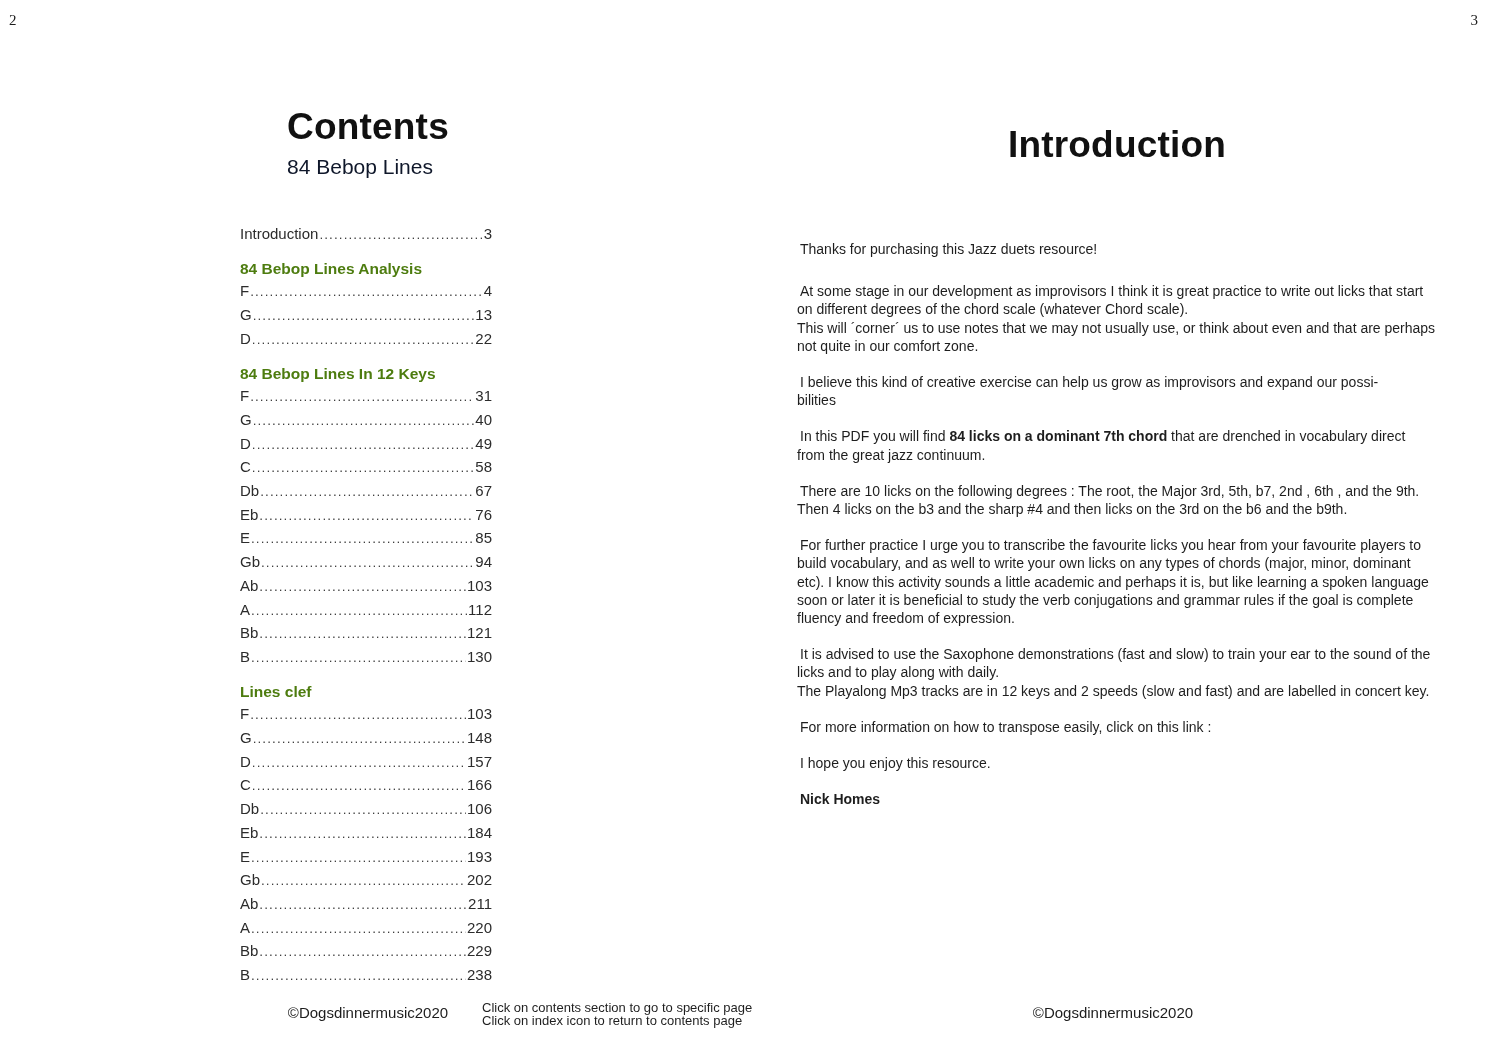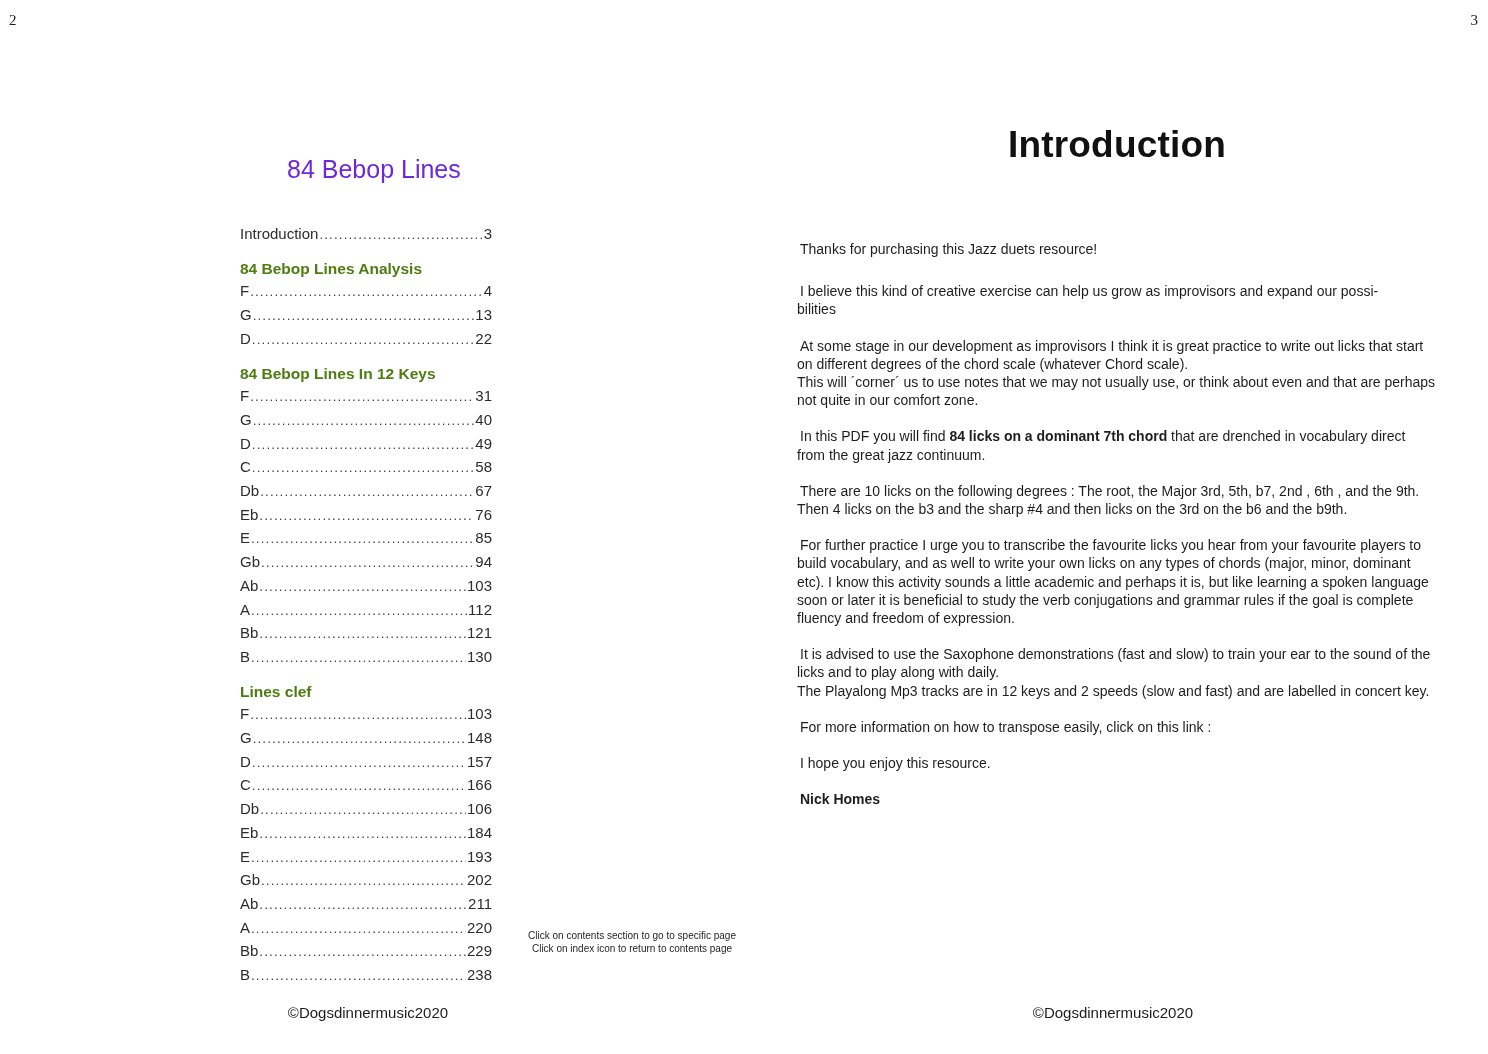--- a/index.html
+++ b/index.html
@@ -32,22 +32,22 @@
     margin: 0;
     font-size: 37px;
     font-weight: 600;
     letter-spacing: 0.2px;
     color: #111;
   }
   .contents-subtitle {
     position: absolute;
     left: 287px;
     top: 155px;
-    font-size: 25px;
-    color: #6d28d9;
+    font-size: 21px;
+    color: #0f172a;
   }
   .toc {
     position: absolute;
     left: 240px;
     top: 223px;
     width: 252px;
   }
   .toc-row {
     display: flex;
     align-items: baseline;
@@ -74,24 +74,23 @@
     font-size: 15.5px;
     font-weight: 700;
     color: #4d7c0f;
     line-height: 22.7px;
     margin-top: 11px;
   }
 
   .hints {
     position: absolute;
     left: 482px;
-    top: 929px;
+    top: 1001px;
     width: 300px;
-    text-align: center;
-    font-size: 10px;
+    font-size: 13px;
     line-height: 13px;
     color: #1f1f1f;
   }
 
   .footer {
     position: absolute;
     top: 1004px;
     width: 256px;
     text-align: center;
     font-size: 15px;
@@ -140,20 +139,21 @@
   .author  { font-weight: 700; margin: 0; }
 </style>
 </head>
 <body>
 
 <div class="spread">
 
   <div class="pagenum left">2</div>
   <div class="pagenum right">3</div>
 
+  <h1 class="contents-title">Contents</h1>
   <div class="contents-subtitle">84 Bebop Lines</div>
 
   <div class="toc" id="toc">
       <div class="toc-row">
         <span class="toc-label">Introduction</span>
         <span class="toc-dots"></span>
         <span class="toc-page">3</span>
       </div>
       <div class="toc-heading">84 Bebop Lines Analysis</div>
       <div class="toc-row">
@@ -300,24 +300,24 @@
     <div>Click on index icon to return to contents page</div>
   </div>
 
   <div class="footer footer-left">©Dogsdinnermusic2020</div>
 
   <h1 class="intro-title">Introduction</h1>
 
   <div class="intro-body">
     <div id="paras">
         <p><span>Thanks for purchasing this Jazz duets resource!</span></p>
+        <p><span>At some stage in our development as improvisors I think it is great practice to write out licks that start on different degrees of the chord scale (whatever Chord scale).
+This will ´corner´ us to use notes that we may not usually use, or think about even and that are perhaps not quite in our comfort zone.</span></p>
         <p><span>I believe this kind of creative exercise can help us grow as improvisors and expand our possi-
 bilities</span></p>
-        <p><span>At some stage in our development as improvisors I think it is great practice to write out licks that start on different degrees of the chord scale (whatever Chord scale).
-This will ´corner´ us to use notes that we may not usually use, or think about even and that are perhaps not quite in our comfort zone.</span></p>
         <p><span>In this PDF you will find </span><b>84 licks on a dominant 7th chord</b><span> that are drenched in vocabulary direct from the great jazz continuum.</span></p>
         <p><span>There are 10 licks on the following degrees : The root,  the Major 3rd,  5th, b7,  2nd , 6th , and the 9th. Then 4 licks on the b3 and the sharp #4 and then licks on the 3rd on the b6 and the b9th.</span></p>
         <p><span>For further practice I urge you to transcribe the favourite licks  you hear from your favourite players to build vocabulary, and as well to write your own licks on any types of chords (major, minor, dominant etc). I know this  activity sounds a little academic and perhaps it is, but like learning a spoken language soon or later it is beneficial to study the verb conjugations and grammar rules if the goal is complete fluency and freedom of expression.</span></p>
         <p><span>It is advised to use the Saxophone demonstrations (fast and slow) to train your ear to the sound of the licks and to play along with daily.
 The Playalong Mp3 tracks are in 12 keys and 2 speeds (slow and fast) and are labelled in concert key.</span></p>
         <p><span>For more information on how to transpose easily, click on this link :</span></p>
       </div>
     <p class="closing">I hope you enjoy this resource.</p>
     <p class="author">Nick Homes</p>
   </div>

